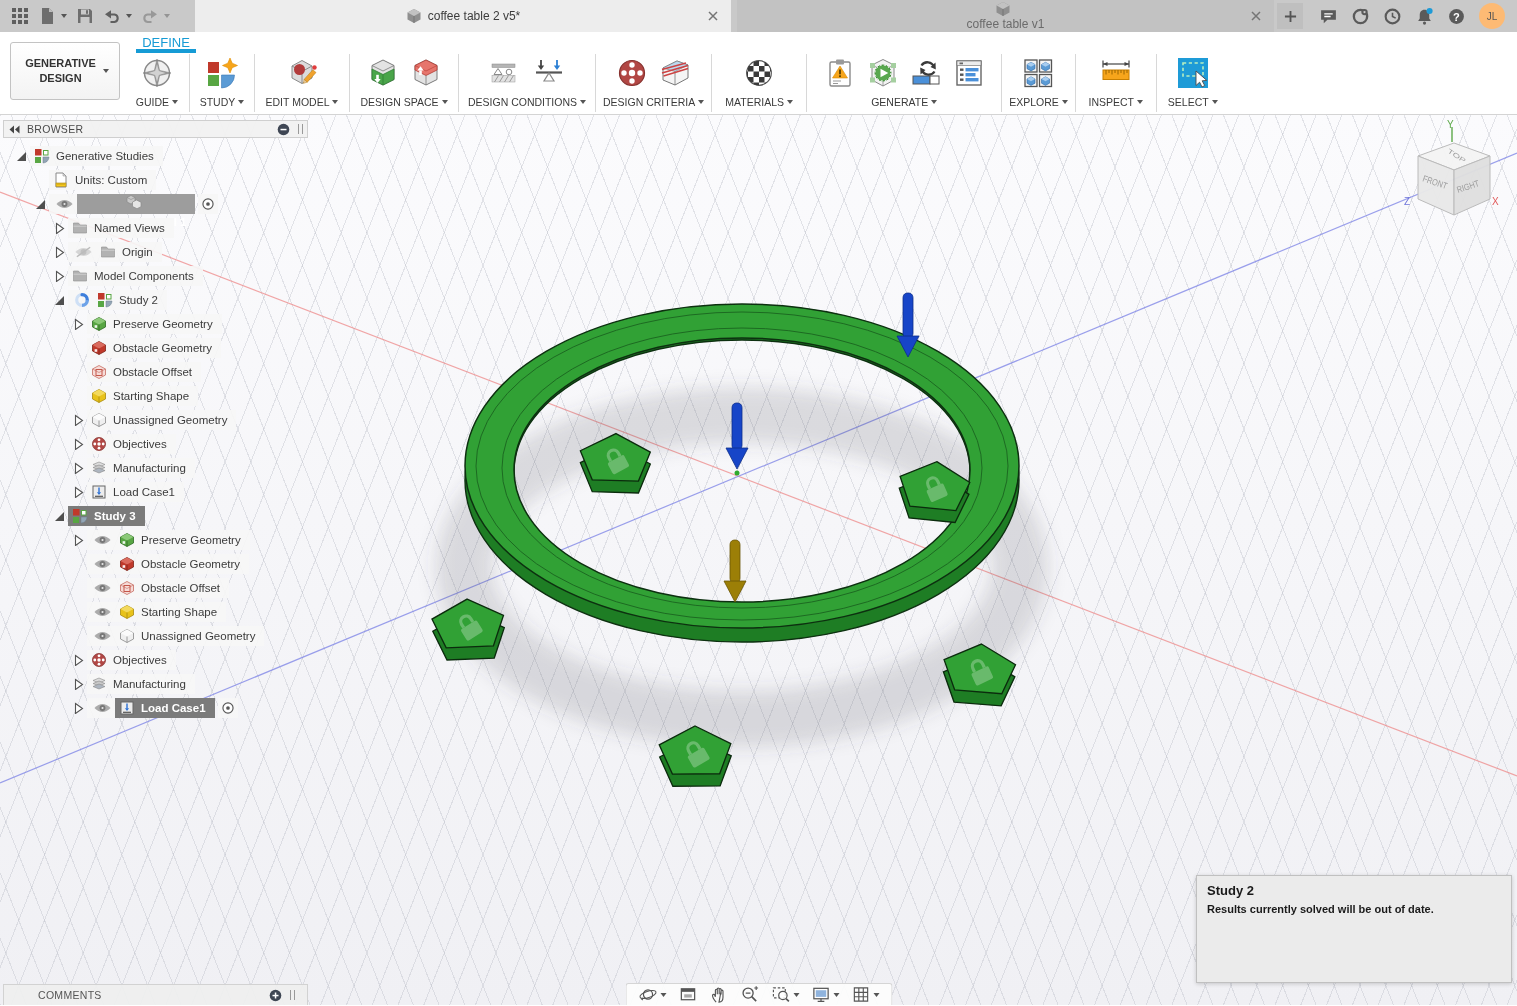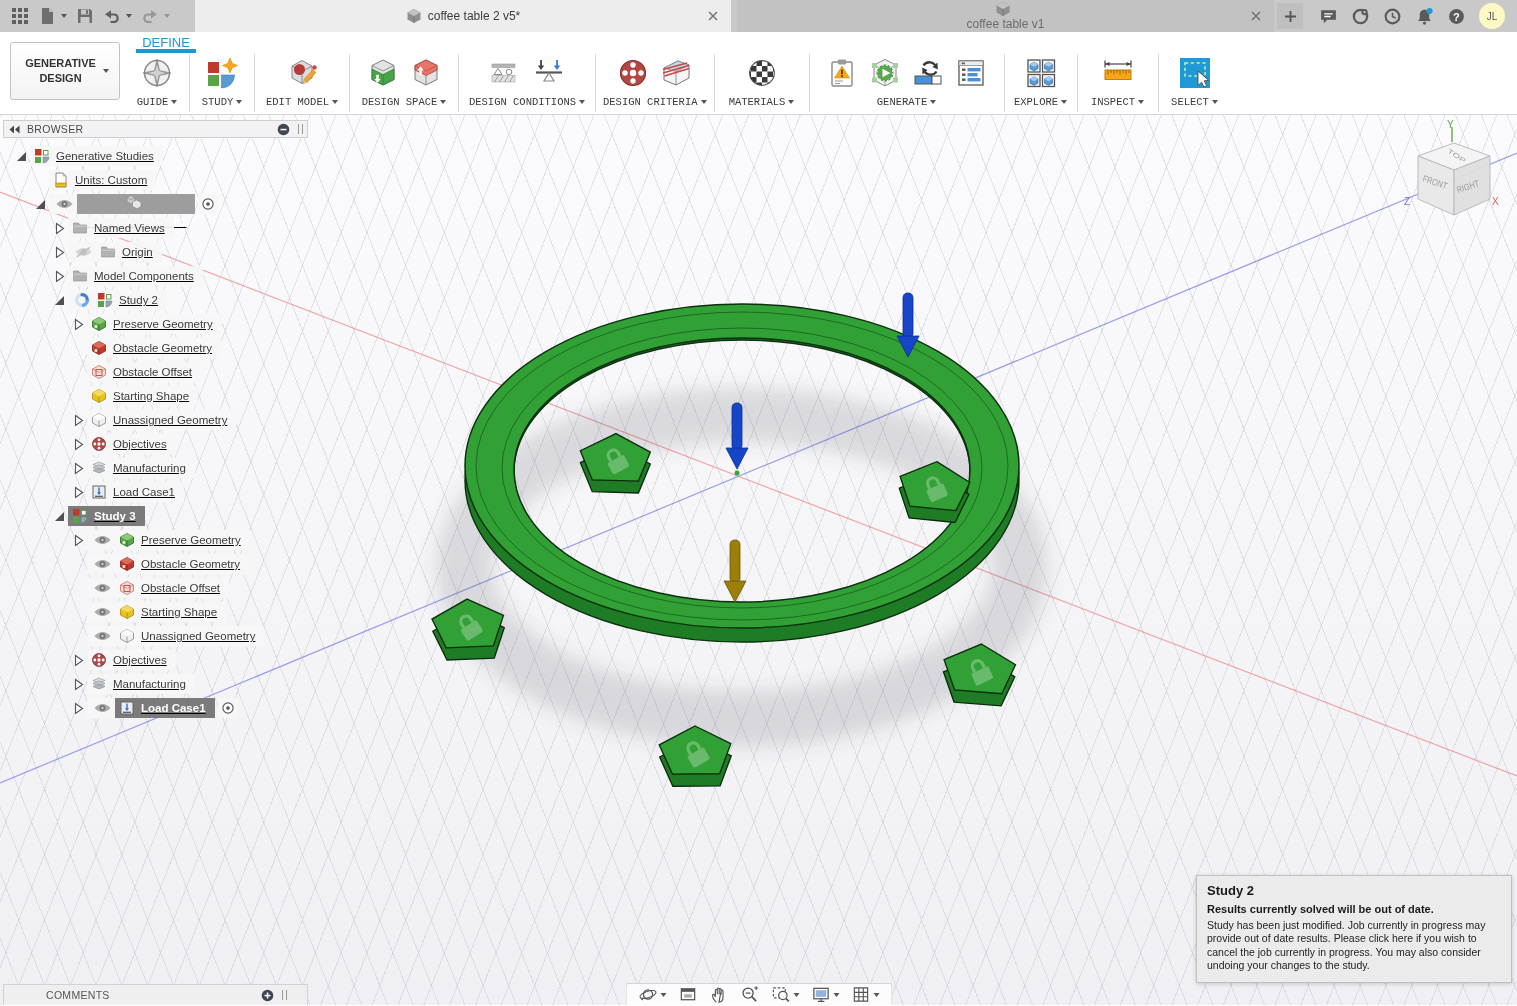--- a/index.html
+++ b/index.html
@@ -23,39 +23,39 @@
   .tab .tabic { width:16px; height:16px; margin-right:6px; }
   .tab .tabic svg{ width:100%; height:100%; display:block;}
   .tab .closex { position:absolute; right:12px; width:12px; height:12px; cursor:pointer;}
   .tab .closex svg{width:100%;height:100%;display:block;}
   .newtab { width:26px; height:26px; display:flex; align-items:center; justify-content:center; margin-left:3px;
     cursor:pointer; background:#bfbfbf;}
   .newtab svg{width:13px;height:13px;}
   .tbright { margin-left:auto; display:flex; align-items:center; gap:13px; padding-right:12px; }
   .tbicon { width:19px; height:19px; cursor:pointer; }
   .tbicon svg { width:100%; height:100%; display:block; }
-  .avatar { width:26px; height:26px; background:#fef9c3; border-radius:50%; display:flex; align-items:center;
+  .avatar { width:26px; height:26px; background:#fdba74; border-radius:50%; display:flex; align-items:center;
     justify-content:center; font-size:10px; color:#555; cursor:pointer; }
 
   
   .ribbon { height:83px; background:#ffffff; position:relative; border-bottom:1px solid #d4d4d4; }
   .workspace-btn { position:absolute; left:10px; top:10px; width:110px; height:58px;
     border:1px solid #c3c3c3; border-radius:3px; background:linear-gradient(#ffffff,#f3f3f3);
     display:flex; align-items:center; justify-content:center; cursor:pointer; }
   .workspace-btn .wlabel { width:78px; font-size:11px; font-weight:bold; color:#333; text-align:center; line-height:1.35;}
   .define-tab { position:absolute; left:136px; top:3px; width:60px; text-align:center; font-size:13px;
     color:#169bd5; cursor:pointer; }
   .define-underline { position:absolute; left:136px; top:17px; width:60px; height:3.5px; background:#169bd5; }
   .rgroups { position:absolute; left:128px; top:22px; display:flex; align-items:flex-start; }
   .grp { display:flex; flex-direction:column; align-items:center; padding:0 4px; }
   .grp-icons { height:38px; display:flex; align-items:center; gap:9px; }
   .ricon { width:34px; height:34px; display:block; cursor:pointer; }
   .ricon svg { width:100%; height:100%; display:block; }
   .grp-label { margin-top:4px; font-size:10.5px; color:#3a3a3a; white-space:nowrap; display:flex;
-    align-items:center; cursor:pointer;font-family:Liberation Mono, monospace; }
+    align-items:center; cursor:pointer; }
   .vsep { width:1px; height:58px; background:#d8d8d8; margin:0 3px; align-self:flex-start; }
   .grp:nth-of-type(1){min-width:58px}.grp:nth-of-type(2){min-width:58px}
   .grp:nth-of-type(3){min-width:88px}.grp:nth-of-type(4){min-width:102px}
   .grp:nth-of-type(5){min-width:130px}.grp:nth-of-type(6){min-width:106px}
   .grp:nth-of-type(7){min-width:88px}.grp:nth-of-type(8){min-width:188px}
   .grp:nth-of-type(9){min-width:66px}.grp:nth-of-type(10){min-width:74px}
   .grp:nth-of-type(11){min-width:66px}
 
   
   .viewport { position:relative; width:1517px; height:890px; overflow:hidden;
@@ -67,21 +67,21 @@
   }
   .scene { position:absolute; left:0; top:0; }
 
   
   .browser { position:absolute; left:3px; top:5px; width:305px; }
   .panel-head { height:18px; background:rgba(241,241,241,0.95); border:1px solid #cfcfcf;
     display:flex; align-items:center; font-size:10.5px; color:#4a4a4a; padding:0 4px; }
   .panel-head .ph-title { margin-left:6px; letter-spacing:.3px; }
   .ph-ic { width:13px; height:13px; } .ph-ic svg{width:100%;height:100%;display:block;}
   .ph-right { margin-left:auto; display:flex; align-items:center; gap:4px; }
-  .tree { margin-top:6px;text-decoration:underline; }
+  .tree { margin-top:6px; }
   .trow { height:24px; display:flex; align-items:center; font-size:11.5px; color:#3c3c3c; }
   .exp { width:15px; height:13px; flex-shrink:0; display:flex; align-items:center; cursor:pointer;}
   .exp svg{ width:12px; height:12px; display:block;}
   .prechip { display:flex; align-items:center; background:rgba(246,246,246,0.92); height:20px; padding:0 3px 0 6px; }
   .prechip .pic { width:19px; height:14px; } .prechip .pic svg{width:100%;height:100%;display:block;}
   .prechip .pic16 { width:16px; height:16px; } .prechip .pic16 svg{width:100%;height:100%;display:block;}
   .chip { display:flex; align-items:center; background:rgba(246,246,246,0.92); height:20px; padding:0 9px 0 4px; gap:6px; cursor:pointer;}
   .chip .ticon { width:16px; height:16px; flex-shrink:0;} .chip .ticon svg{width:100%;height:100%;display:block;}
   .chip.sel-mid { background:#9d9d9d; color:#fff; font-weight:bold;flex-direction:column; }
   .chip.sel-dark { background:#7b7b7b; color:#fff; font-weight:bold;text-align:right; }
@@ -93,21 +93,21 @@
   .notif { position:absolute; left:1196px; top:760px; width:316px; height:108px;
     background:#ebebeb; border:1px solid #c0c0c0; box-shadow:0 1px 4px rgba(0,0,0,0.18);
     padding:7px 10px; }
   .notif h3 { font-size:13px; color:#1a1a1a; margin-bottom:5px; }
   .notif h4 { font-size:11px; color:#1a1a1a; margin-bottom:4px; }
   .notif p { font-size:10.5px; color:#222; line-height:1.28; }
 
   
   .comments { position:absolute; left:3px; bottom:0; width:305px; height:21px;
     background:rgba(238,238,238,0.95); border:1px solid #d2d2d2; border-bottom:none;
-    display:flex; align-items:center; font-size:10.5px; color:#555; padding:0 20px; }
+    display:flex; align-items:center; font-size:10.5px; color:#555; padding:0 12px; }
   .comments .c-title { margin-left:22px; letter-spacing:.3px; }
 
   
   .navbar { position:absolute; left:50%; transform:translateX(-50%); bottom:0; height:22px;
     background:rgba(252,252,252,0.95); border:1px solid #d5d5d5; border-bottom:none;
     border-radius:3px 3px 0 0; display:flex; align-items:center; gap:4px; padding:0 8px; }
   .navbtn { display:flex; align-items:center; padding:0 4px; cursor:pointer; height:22px;}
   .navbtn .nic { width:19px; height:19px; } .navbtn .nic svg{width:100%;height:100%;display:block;}
   .handle { display:inline-block; width:5px; height:10px;
     border-left:1px solid #999; border-right:1px solid #999; margin-left:4px;}
@@ -1153,21 +1153,20 @@
                 <circle cx="8" cy="8" r="2.1" fill="#555"></circle>
               </svg>
             </span>
           </div>
         </div>
     </div>
 
     <div class="notif">
       <h3>Study 2</h3>
       <h4>Results currently solved will be out of date.</h4>
-      <p>Study has been just modified. Job currently in progress may provide out of date results. Please click here if you wish to cancel the job currently in progress. You may also consider undoing your changes to the study.</p>
     </div>
 
     <div class="comments">
       <span class="c-title">COMMENTS</span>
       <span class="ph-right">
         <span class="ph-ic">
             <svg viewBox="0 0 13 13">
               <circle cx="6.5" cy="6.5" r="5.8" fill="#3e4653"></circle>
               <rect x="3.5" y="5.8" width="6" height="1.5" fill="#fff"></rect>
               <rect x="5.8" y="3.5" width="1.5" height="6" fill="#fff"></rect>

